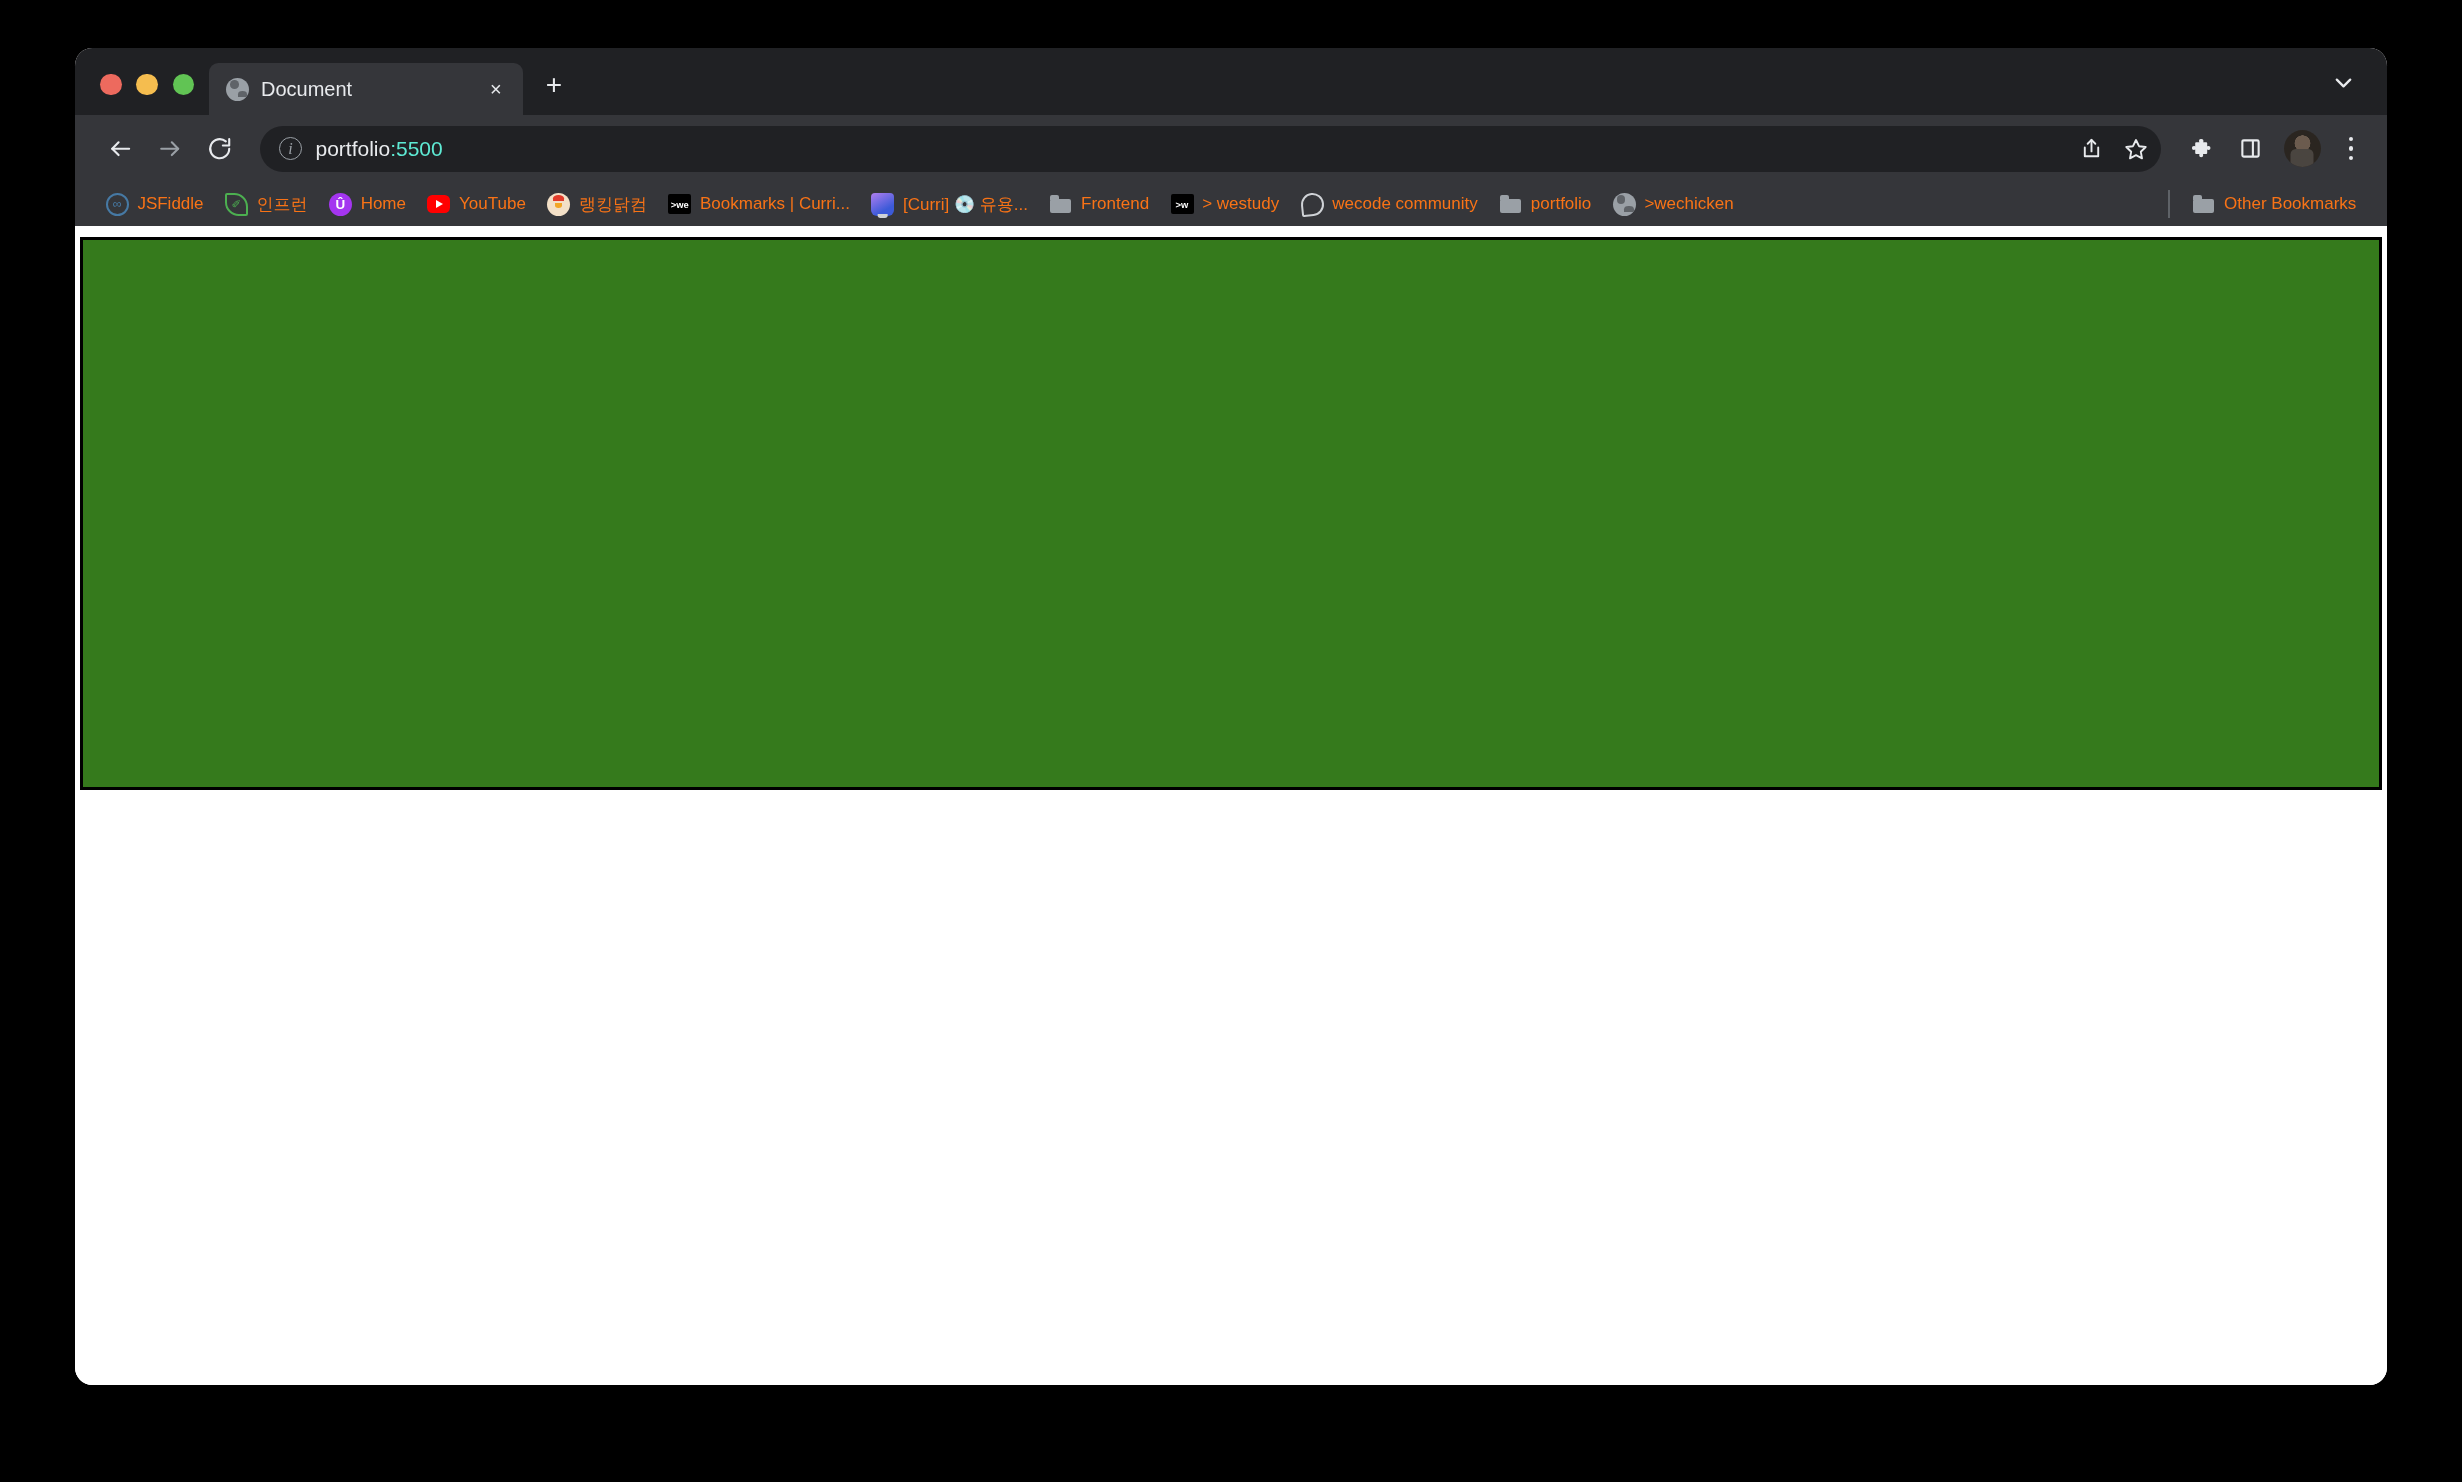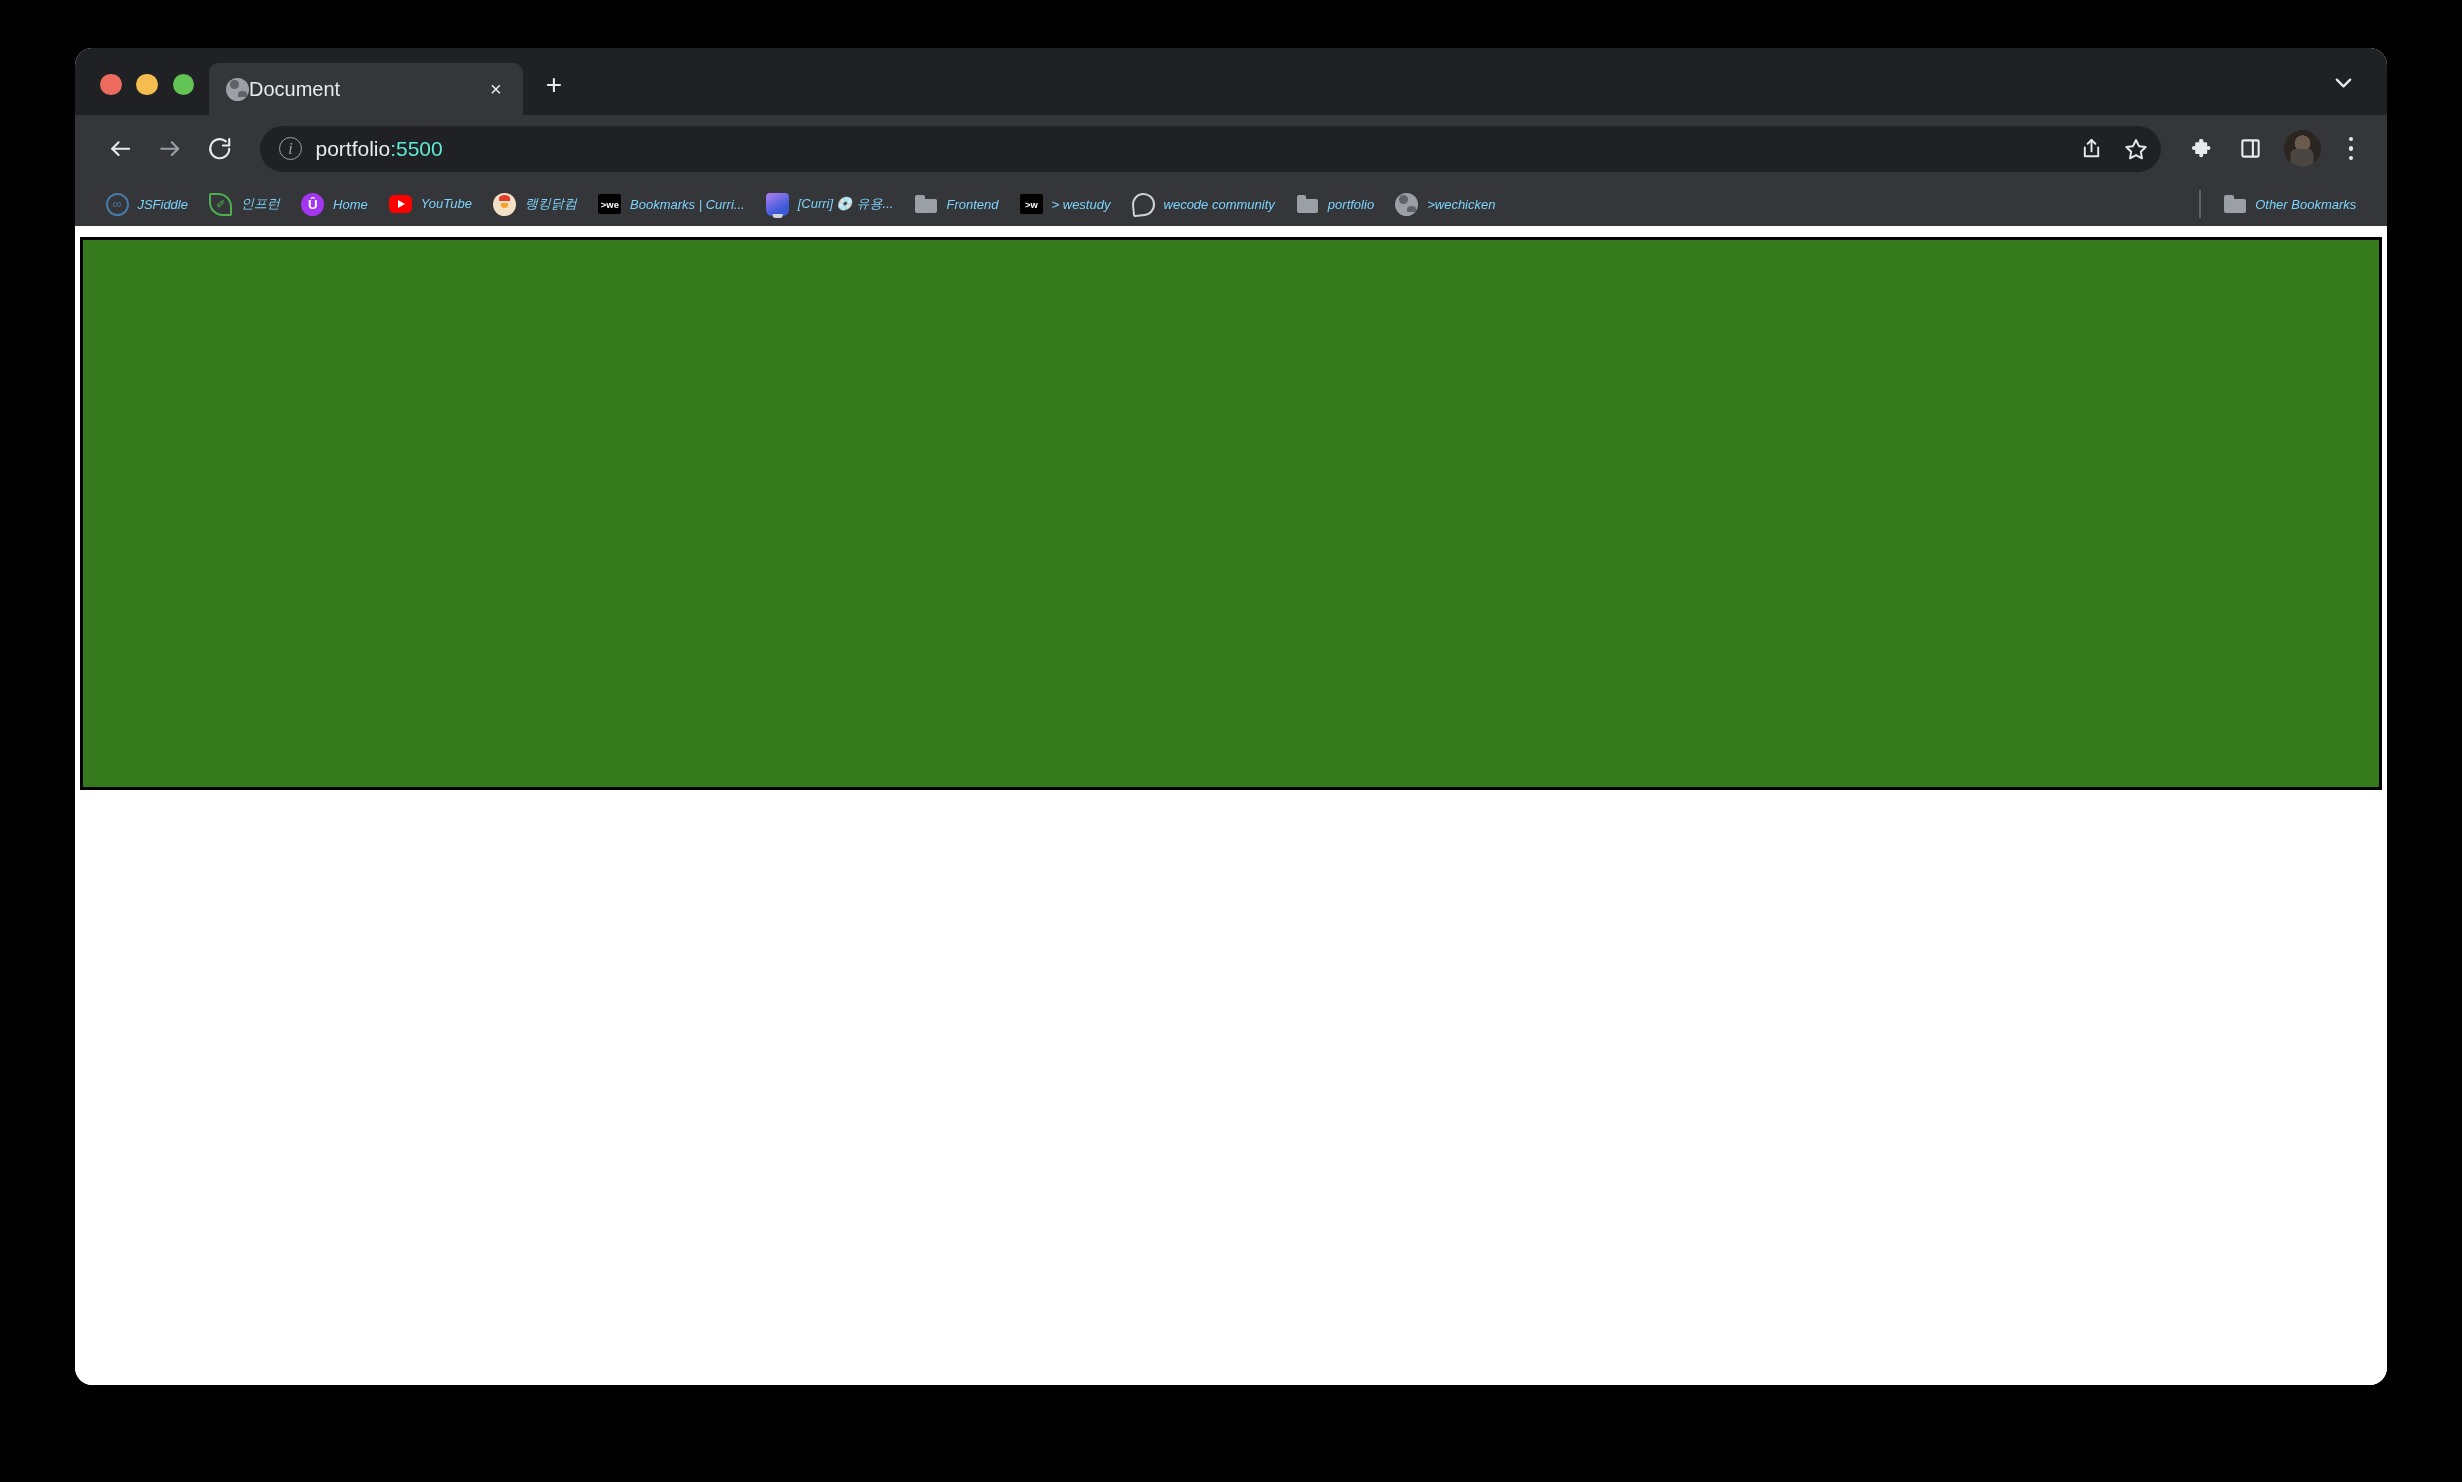--- a/index.html
+++ b/index.html
@@ -38,21 +38,21 @@
   .light.green  { background: #61C454; }
 
   #tab-active {
     position: relative;
     display: flex; align-items: center;
     height: 52px;
     min-width: 314px;
     padding: 0 13.4px 0 17.4px;
     background: #35363A;
     border-radius: 9.4px 9.4px 0 0;
-    gap: 0;
+    gap: 12px;
   }
   .tab-favicon {
     width: 23px; height: 23px; flex: 0 0 23px;
     border-radius: 50%;
     background: #9aa0a6;
     position: relative; overflow: hidden;
   }
   .tab-favicon::before {
     content: ""; position: absolute;
     left: 4px; top: 2.7px; width: 8.7px; height: 8.7px;
@@ -173,21 +173,21 @@
   }
   .bookmark {
     display: flex; align-items: center;
     gap: 8.7px;
     padding: 4px 10.7px;
     border-radius: 5.4px;
     white-space: nowrap;
     flex: 0 0 auto;
   }
   .bookmark .bm-label {
-    color: #7dd3fc; font-size: 13px; font-style: italic;
+    color: #f97316; font-size: 17px;
   }
   .bm-ico { width: 23px; height: 23px; flex: 0 0 23px; position: relative; }
 
   
   .ico-jsfiddle { border: 2px solid #4679A4; border-radius: 50%;
     display:flex;align-items:center;justify-content:center;color:#4679A4;font-size:12.7px;}
   .ico-inflearn { border: 2px solid #4CAF50; border-radius: 2px 60% 2px 60%;
     display:flex;align-items:center;justify-content:center;color:#4CAF50;font-size:11.4px;}
   .ico-udemy { background: #A435F0; border-radius: 50%;
     display:flex;align-items:center;justify-content:center;color:#fff;font-size:13.4px;font-weight:bold;}

